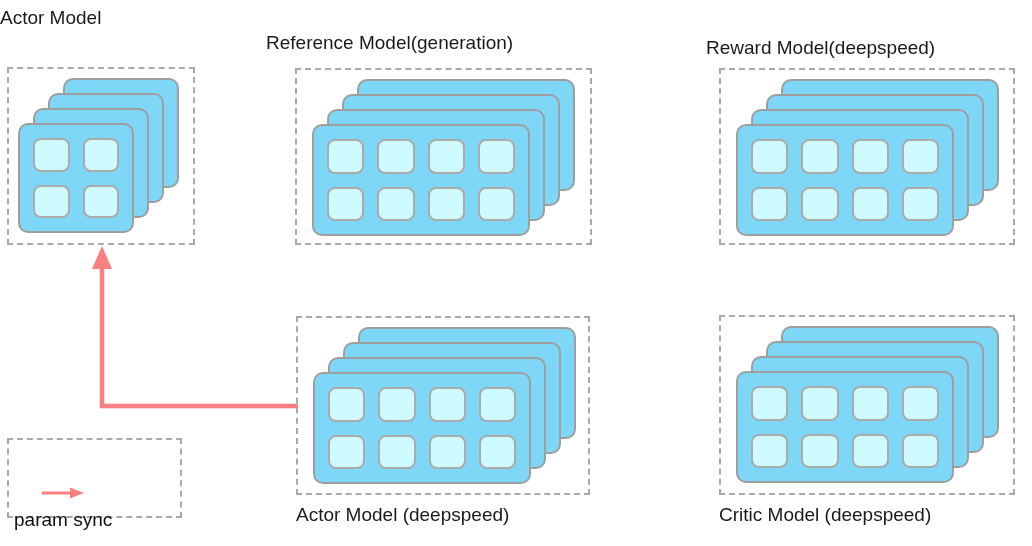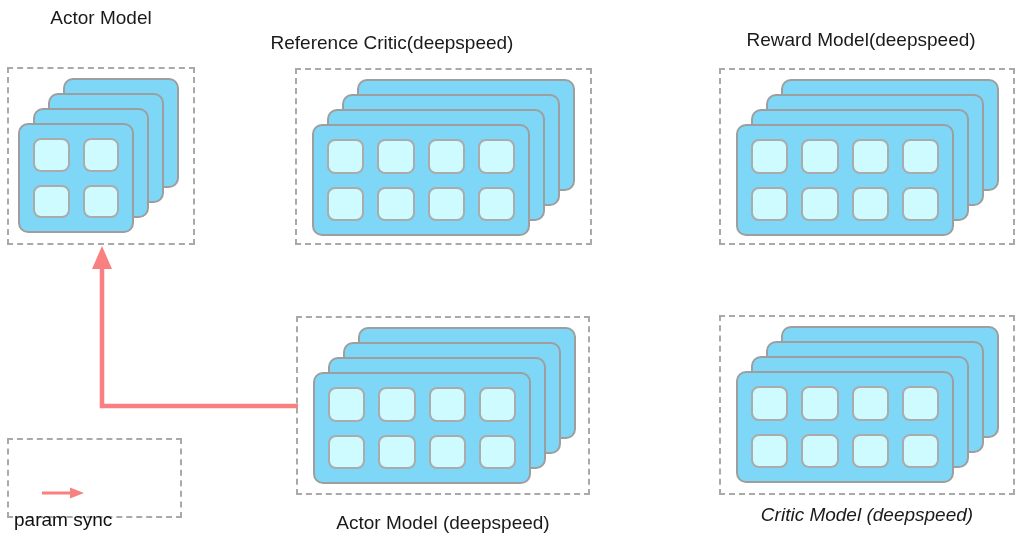--- a/index.html
+++ b/index.html
@@ -8,21 +8,21 @@
   .canvas {
     position:relative;
     width:1032px; height:546px;
     background:#ffffff;
     overflow:hidden;
   }
   .title {
     position:absolute;
     font-size:19px;
     line-height:1.22;
-    text-align:center;
+    text-align:left;
     color:#1a1a1a;
     white-space:nowrap;
   }
   .box {
     position:absolute;
     border:2px dashed #a9a9a9;
     background:transparent;
   }
   .stack {
     position:absolute;
@@ -71,22 +71,22 @@
   .legend-label { font-size:19px; color:#111; white-space:nowrap; }
 </style>
 </head>
 <body>
 
 <div class="canvas">
 
   <div class="title" style="left:0px; top:6px; width:202px;">
     <div>Actor Model</div>
   </div>
-  <div class="title" style="left:266px; top:31px; width:252px;">Reference Critic(deepspeed)</div>
-  <div class="title" style="left:706px; top:28px; width:310px;">Reward Model(deepspeed)</div>
+  <div class="title" style="left:266px; top:31px; width:252px;">Reference Model(generation)</div>
+  <div class="title" style="left:706px; top:36px; width:310px;">Reward Model(deepspeed)</div>
 
   <div class="box" style="left:7px; top:67px; width:188px; height:178px;">
     <div class="stack small">
       <div class="card"></div>
       <div class="card"></div>
       <div class="card"></div>
       <div class="card front">
         <span class="gpu"></span>
         <span class="gpu"></span>
         <span class="gpu"></span>
@@ -160,22 +160,22 @@
         <span class="gpu"></span>
         <span class="gpu"></span>
         <span class="gpu"></span>
         <span class="gpu"></span>
         <span class="gpu"></span>
         <span class="gpu"></span>
       </div>
     </div>
   </div>
 
-  <div class="title" style="left:296px; top:503px; width:294px;margin-top:8px;">Actor Model (deepspeed)</div>
-  <div class="title" style="left:719px; top:503px; width:296px;font-style:italic;">Critic Model (deepspeed)</div>
+  <div class="title" style="left:296px; top:503px; width:294px;">Actor Model (deepspeed)</div>
+  <div class="title" style="left:719px; top:503px; width:296px;">Critic Model (deepspeed)</div>
 
   <svg class="arrow-layer" viewBox="0 0 1032 546">
     <path d="M 298 406 L 102 406 L 102 265" fill="none" stroke="#f98080" stroke-width="4.5"></path>
     <polygon points="102,246 92,269 112,269" fill="#f98080"></polygon>
   </svg>
 
   <div class="box" style="left:7px; top:438px; width:175px; height:80px;">
     <div class="legend-row">
       <svg width="44" height="14" viewBox="0 0 44 14">
         <line x1="1" y1="7" x2="29" y2="7" stroke="#f98080" stroke-width="3"></line>

